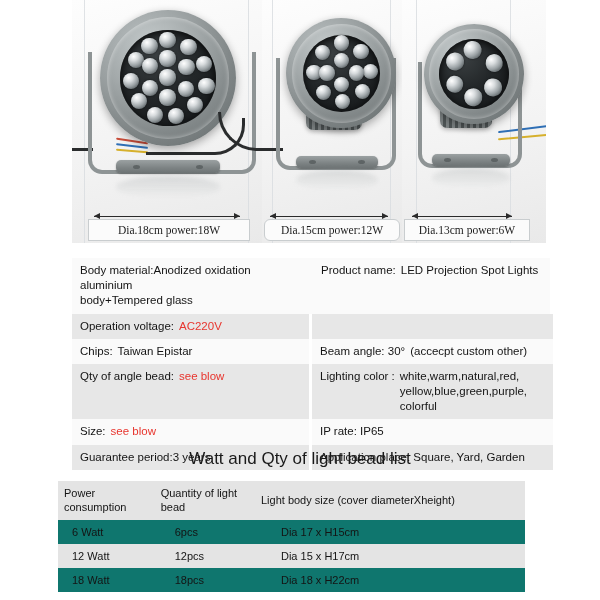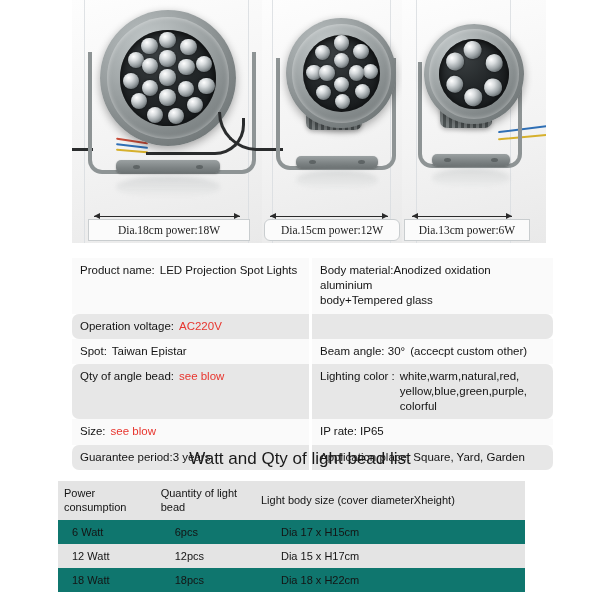--- a/index.html
+++ b/index.html
@@ -171,21 +171,21 @@
   .spec-table {
     position: absolute;
     left: 72px;
     top: 258px;
     width: 481px;
   }
   .spec-row {
     display: flex;
     width: 100%;
   }
-  .spec-row.shade { background: #e7e7e7; border-radius: 7px; }
+  .spec-row.shade { background: #e7e7e7; }
   .spec-row.plain { background: #fafafa; }
   .spec-cell {
     padding: 5px 8px;
     font-size: 11.5px;
     line-height: 1.32;
     color: #141414;
     box-sizing: border-box;
   }
   .spec-cell.left  { width: 240px; border-right: 3px solid #ffffff; }
   .spec-cell.right { width: 241px; }
@@ -334,45 +334,45 @@
 
     <div class="dim-box" style="left:16px; width:160px;">Dia.18cm power:18W</div>
     <div class="dim-box" style="left:192px; width:134px;border-radius:6px;">Dia.15cm power:12W</div>
     <div class="dim-box" style="left:332px; width:124px;">Dia.13cm power:6W</div>
   </div>
 </div>
 
 <div class="spec-table">
 
   <div class="spec-row plain">
-    <div class="spec-cell left">
-      <div class="kv">
-        <span class="k">Product name:</span>
-        <span class="v">LED Projection Spot Lights</span>
-      </div>
-    </div>
     <div class="spec-cell right">
       <div>Body material:Anodized oxidation aluminium</div>
       <div class="center-txt">body+Tempered glass</div>
     </div>
+    <div class="spec-cell left">
+      <div class="kv">
+        <span class="k">Product name:</span>
+        <span class="v">LED Projection Spot Lights</span>
+      </div>
+    </div>
   </div>
 
   <div class="spec-row shade">
     <div class="spec-cell left">
       <div class="kv">
         <span class="k">Operation voltage:</span>
         <span class="v red">AC220V</span>
       </div>
     </div>
   </div>
 
   <div class="spec-row plain">
     <div class="spec-cell left">
       <div class="kv">
-        <span class="k">Spot:</span>
+        <span class="k">Chips:</span>
         <span class="v">Taiwan Epistar</span>
       </div>
     </div>
     <div class="spec-cell right">
       <div class="kv">
         <span class="k">Beam angle: 30°</span>
         <span class="v">(accecpt custom other)</span>
       </div>
     </div>
   </div>

